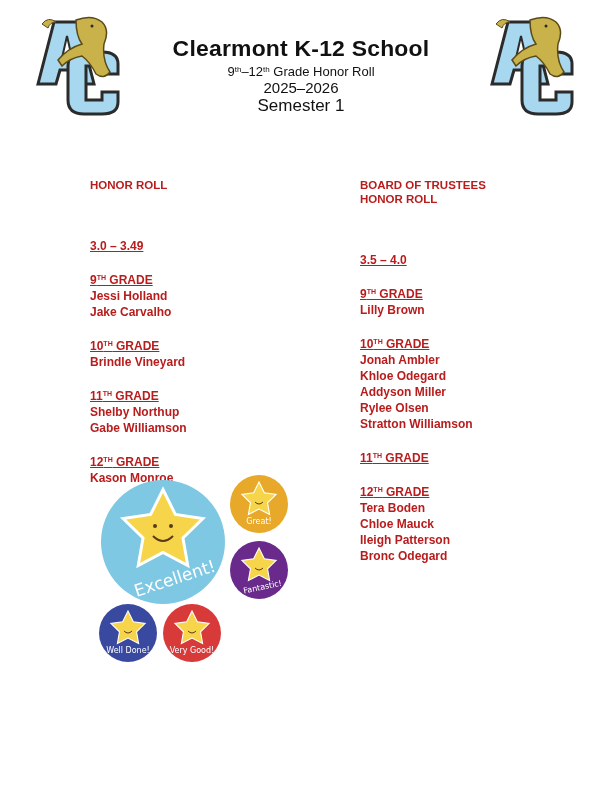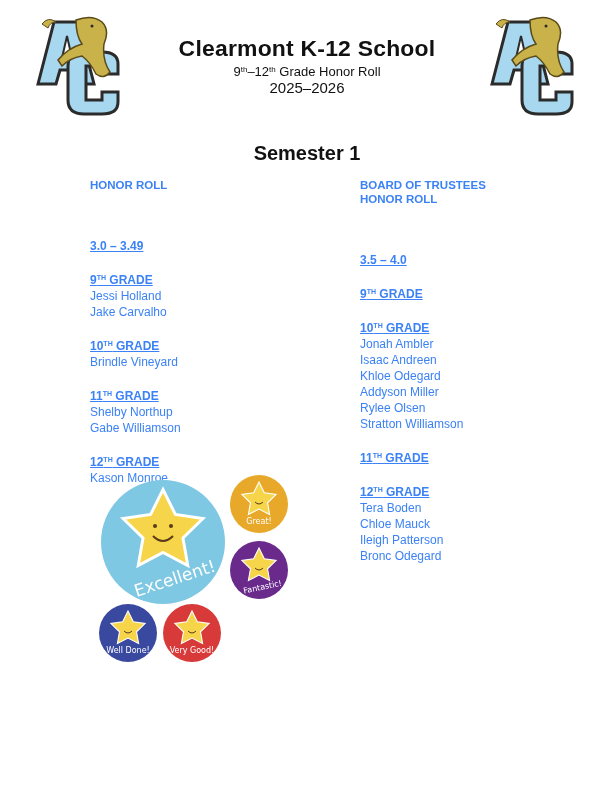--- a/index.html
+++ b/index.html
@@ -1,33 +1,33 @@
 <!DOCTYPE html>
 <html><head>
 <meta charset="utf-8">
 <style>
   html, body { margin: 0; padding: 0; background: #ffffff; }
   body { width: 612px; height: 792px; position: relative; overflow: hidden; font-family: "Liberation Sans", sans-serif; color: #111; }
   .logo { position: absolute; top: 14px; width: 92px; height: 104px; }
   .logo.left { left: 32px; }
   .logo.right { left: 486px; }
-  .header { position: absolute; top: 36px; left: 152px; width: 310px; text-align: center; }
+  .header { position: absolute; top: 36px; left: 146px; width: 310px; text-align: center; }
   .school { font-family: "Liberation Sans", sans-serif; font-weight: 900; font-size: 22.5px; letter-spacing: 0.2px; line-height: 26px; transform: scaleX(1.02); }
   .sub { font-size: 13px; line-height: 16px; }
   .sub sup { font-size: 8px; vertical-align: 4px; }
   .year { font-size: 15px; line-height: 16px; }
-  .sem { font-weight: 700; font-size: 20px; line-height: 20px; margin-top: 47px; }
-  .col { position: absolute; top: 178px; font-size: 12px; line-height: 16px; font-weight: bold; color: #3b82f6; }
+  .sem { font-weight: 400; font-size: 17px; line-height: 20px; }
+  .col { position: absolute; top: 178px; font-size: 12px; line-height: 16px; font-weight: bold; color: #b91c1c; }
   .col.left { left: 90px; }
   .col.right { left: 360px; }
   .title { font-weight: 900; font-size: 11.5px; line-height: 14px; }
   .range { text-decoration: underline; font-weight: bold; margin-top: 46px; }
   .grade-h { text-decoration: underline; margin-top: 16px; font-weight: bold; }
   .grade-h sup { font-size: 7px; vertical-align: 4px; }
-  .name { font-weight: normal; }
+  .name { font-weight: bold; }
   .stickers { position: absolute; left: 95px; top: 470px; width: 200px; height: 195px; }
 </style>
 </head>
 <body>
 
 <svg class="logo left" viewBox="0 0 92 104">
   <path d="M6 70 L22 8 L46 8 L62 70 L46 70 L42 56 L28 56 L24 70 Z" fill="#a8d8f0" stroke="#2b2b2b" stroke-width="3"></path>
   <path d="M30 44 L40 44 L35 22 Z" fill="#ffffff" stroke="#2b2b2b" stroke-width="2"></path>
   <path d="M86 60 L86 50 Q86 38 70 38 L52 38 Q36 38 36 52 L36 86 Q36 100 52 100 L70 100 Q86 100 86 88 L86 78 L70 78 L70 86 L54 86 L54 52 L70 52 L70 60 Z" fill="#a8d8f0" stroke="#2b2b2b" stroke-width="3"></path>
   <path d="M44 6 Q60 0 70 8 Q78 16 72 30 Q70 46 78 58 Q72 66 64 60 Q58 48 50 42 Q38 44 30 52 L26 46 Q36 34 50 30 Q44 22 44 6 Z" fill="#c9b24a" stroke="#5a4a1a" stroke-width="1.5"></path>
@@ -69,24 +69,24 @@
   <div class="grade-h"><span>12</span><sup>TH</sup><span> GRADE</span></div>
   <div class="name">Kason Monroe</div>
 </div>
 
 <div class="col right">
   <div class="title">BOARD OF TRUSTEES</div>
   <div class="title">HONOR ROLL</div>
   <div class="range">3.5 – 4.0</div>
 
   <div class="grade-h"><span>9</span><sup>TH</sup><span> GRADE</span></div>
+  <div class="name">Lilly Brown</div>
 
   <div class="grade-h"><span>10</span><sup>TH</sup><span> GRADE</span></div>
   <div class="name">Jonah Ambler</div>
-  <div class="name">Isaac Andreen</div>
   <div class="name">Khloe Odegard</div>
   <div class="name">Addyson Miller</div>
   <div class="name">Rylee Olsen</div>
   <div class="name">Stratton Williamson</div>
 
   <div class="grade-h"><span>11</span><sup>TH</sup><span> GRADE</span></div>
 
   <div class="grade-h"><span>12</span><sup>TH</sup><span> GRADE</span></div>
   <div class="name">Tera Boden</div>
   <div class="name">Chloe Mauck</div>

